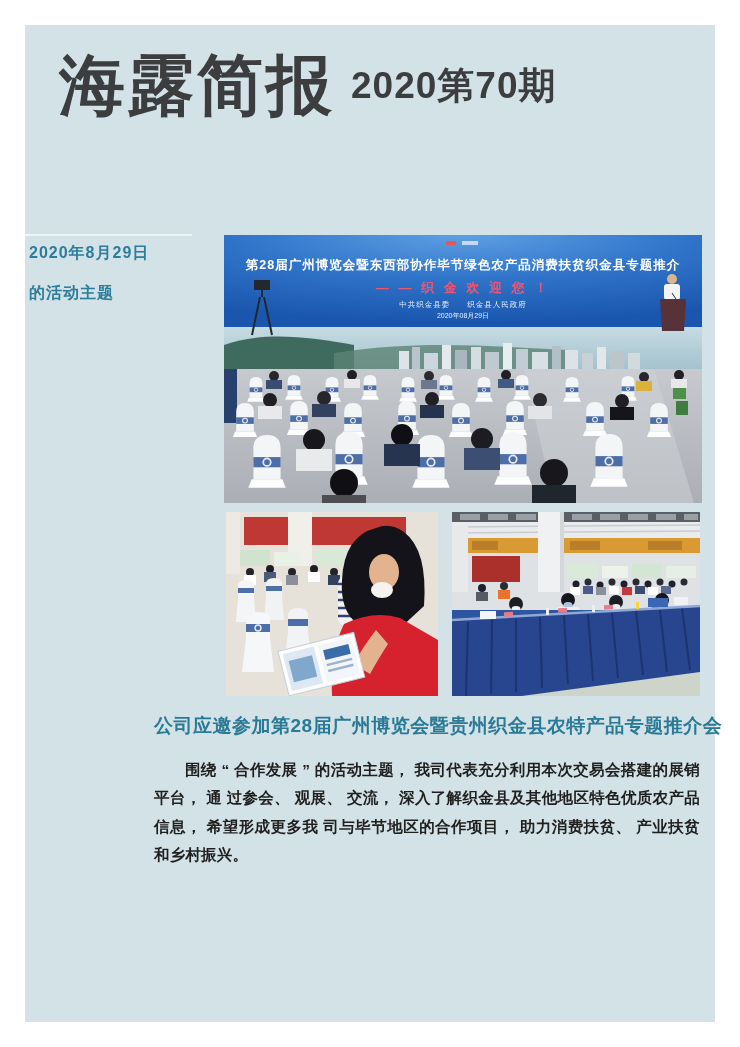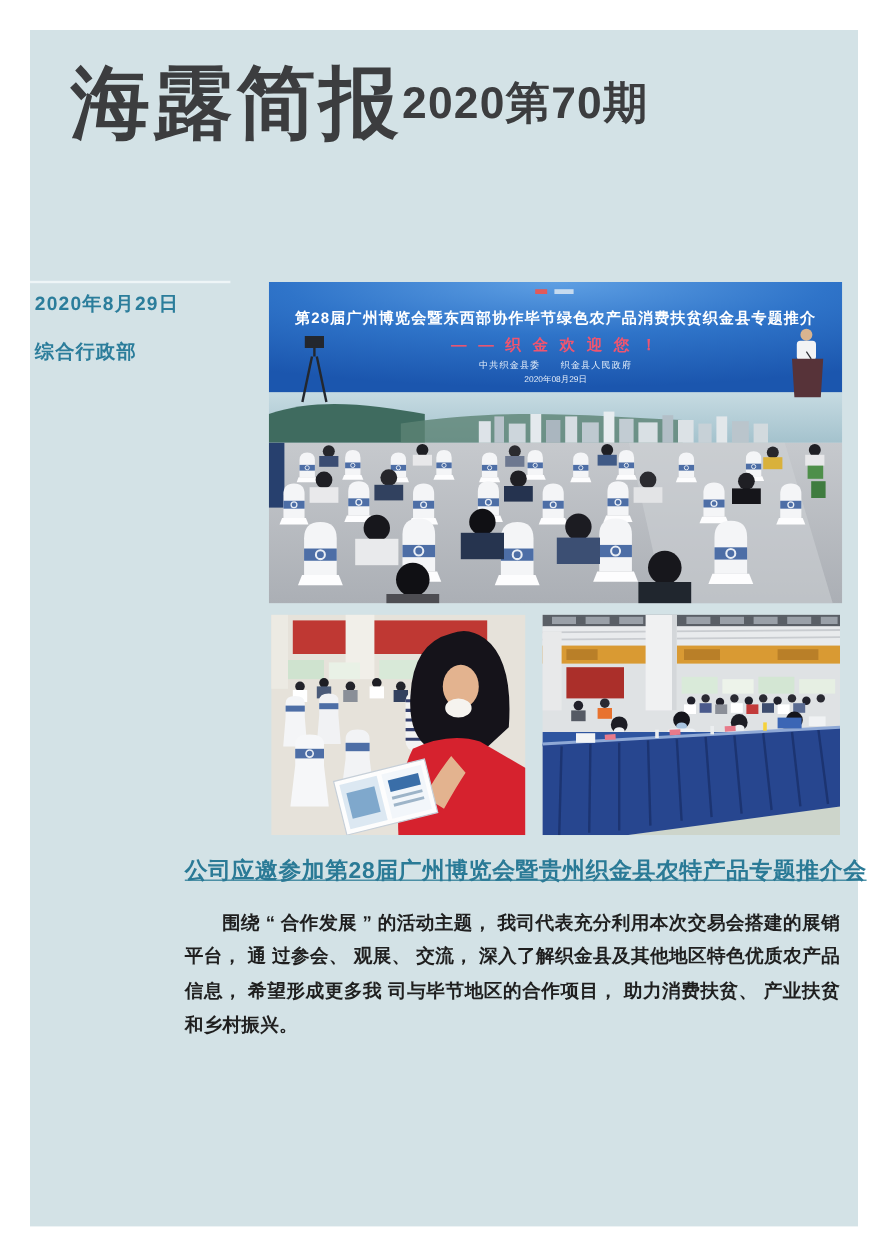--- a/index.html
+++ b/index.html
@@ -9,21 +9,21 @@
     font-family:"Liberation Sans","DejaVu Sans",sans-serif;
     position:relative;overflow:hidden;
   }
   .panel{
     position:absolute;left:25px;top:25px;
     width:690px;height:997px;
     background:#d3e2e6;
   }
   .masthead{
     position:absolute;left:34px;top:26px;
-    display:flex;align-items:flex-end;
+    display:flex;align-items:flex-end;gap:16px;
   }
   .masthead .title{
     font-size:66px;font-weight:bold;color:#3c3d3f;
     letter-spacing:3px;line-height:1.05;
   }
   .masthead .issue{
     font-size:37px;font-weight:bold;color:#3c3d3f;
     padding-bottom:9px;letter-spacing:1px;
   }
   .rule{
@@ -40,21 +40,21 @@
   .photo svg{display:block;}
   .photo-main{left:171px;top:210px;width:478px;height:268px;}
   .photo-left{left:173px;top:487px;width:212px;height:184px;}
   .photo-right{left:399px;top:487px;width:248px;height:184px;}
   .article{
     position:absolute;left:129px;top:688px;width:546px;
   }
   .article h1{
     margin:0 0 17px 0;
     font-size:19px;font-weight:bold;color:#2a7a96;
-    text-align:center;letter-spacing:0.5px;white-space:nowrap;text-decoration:underline;
+    text-align:center;letter-spacing:0.5px;white-space:nowrap;
   }
   .article p{
     margin:0;
     font-size:15.5px;line-height:28.4px;font-weight:600;
     color:#1f1f1f;text-align:justify;text-indent:2em;
     letter-spacing:0.2px;
   }
 </style>
 </head>
 <body>
@@ -62,21 +62,21 @@
 <div class="page">
   <div class="panel">
 
     <div class="masthead">
       <span class="title">海露简报</span>
       <span class="issue">2020第70期</span>
     </div>
 
     <div class="rule"></div>
     <div class="side-date">2020年8月29日</div>
-    <div class="side-dept">综合行政部</div>
+    <div class="side-dept">的活动主题</div>
 
     <div class="photo photo-main">
       <svg width="478" height="268" viewBox="0 0 478 268">
         <defs>
           <radialGradient id="bannerGrad" cx="50%" cy="0%" r="95%">
             <stop offset="0" stop-color="#5e9fe3"></stop>
             <stop offset="0.5" stop-color="#2f74c9"></stop>
             <stop offset="1" stop-color="#1b56ae"></stop>
           </radialGradient>
           <linearGradient id="skyGrad" x1="0" y1="0" x2="0" y2="1">

